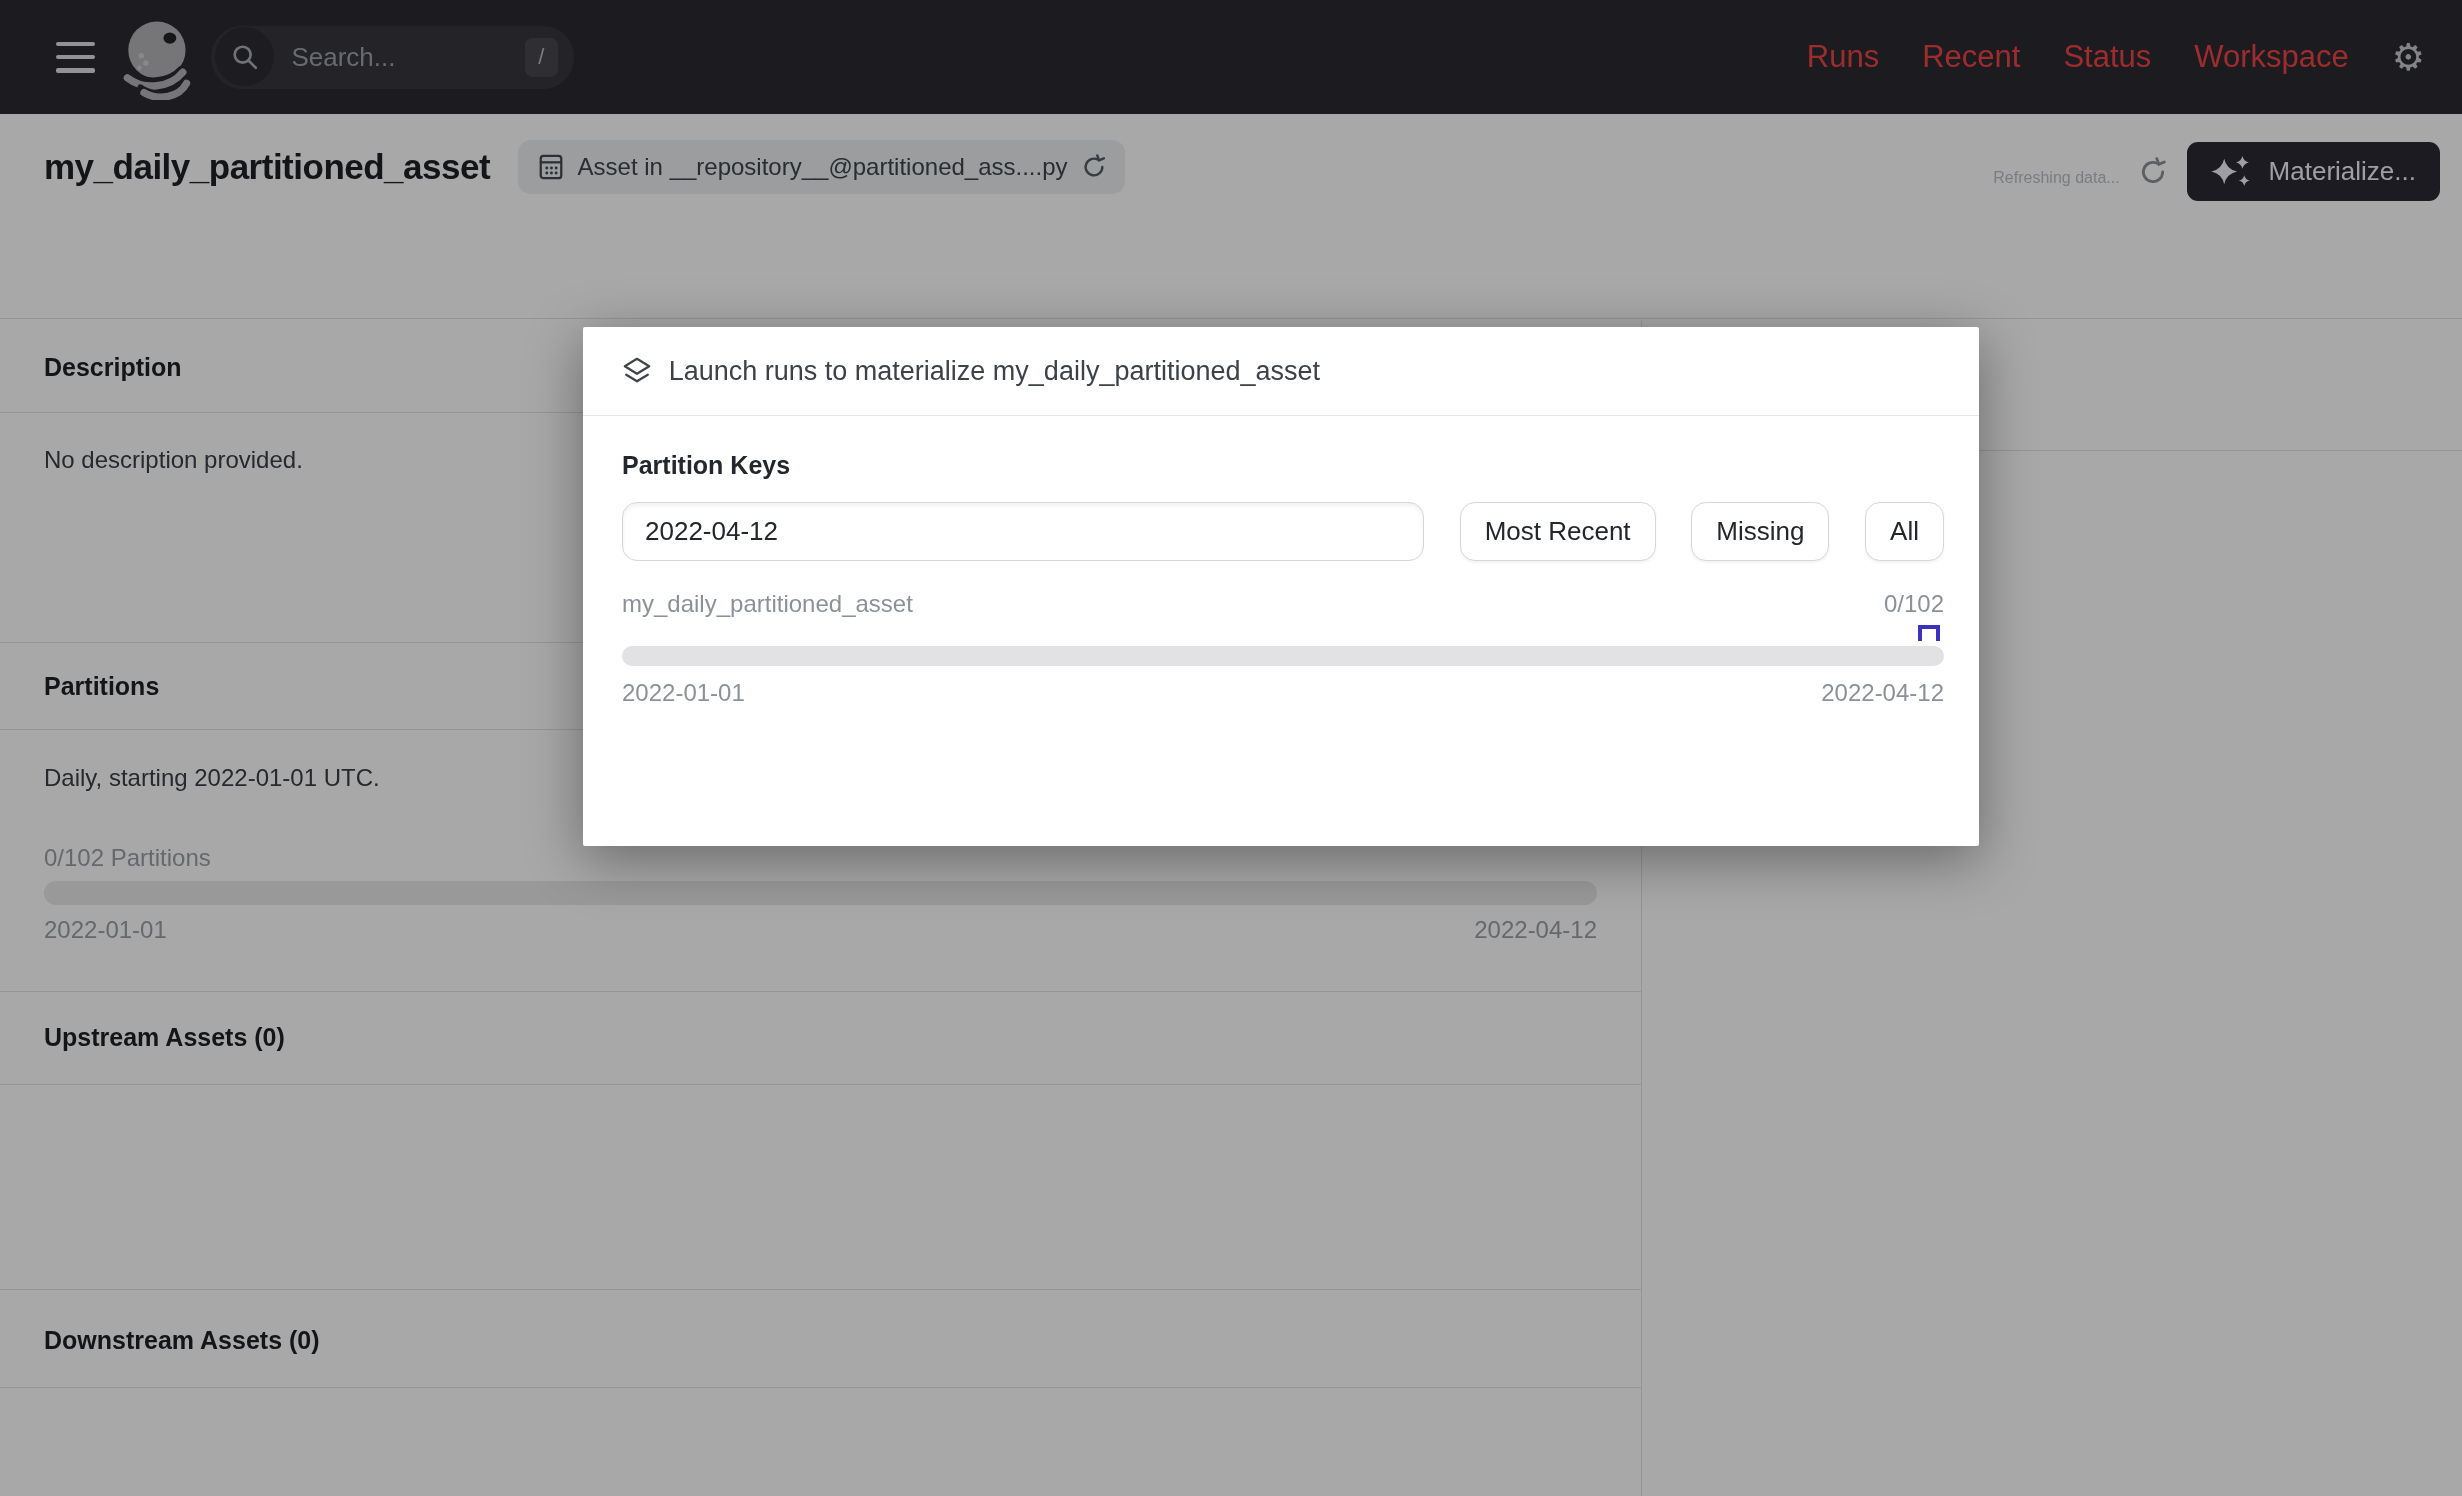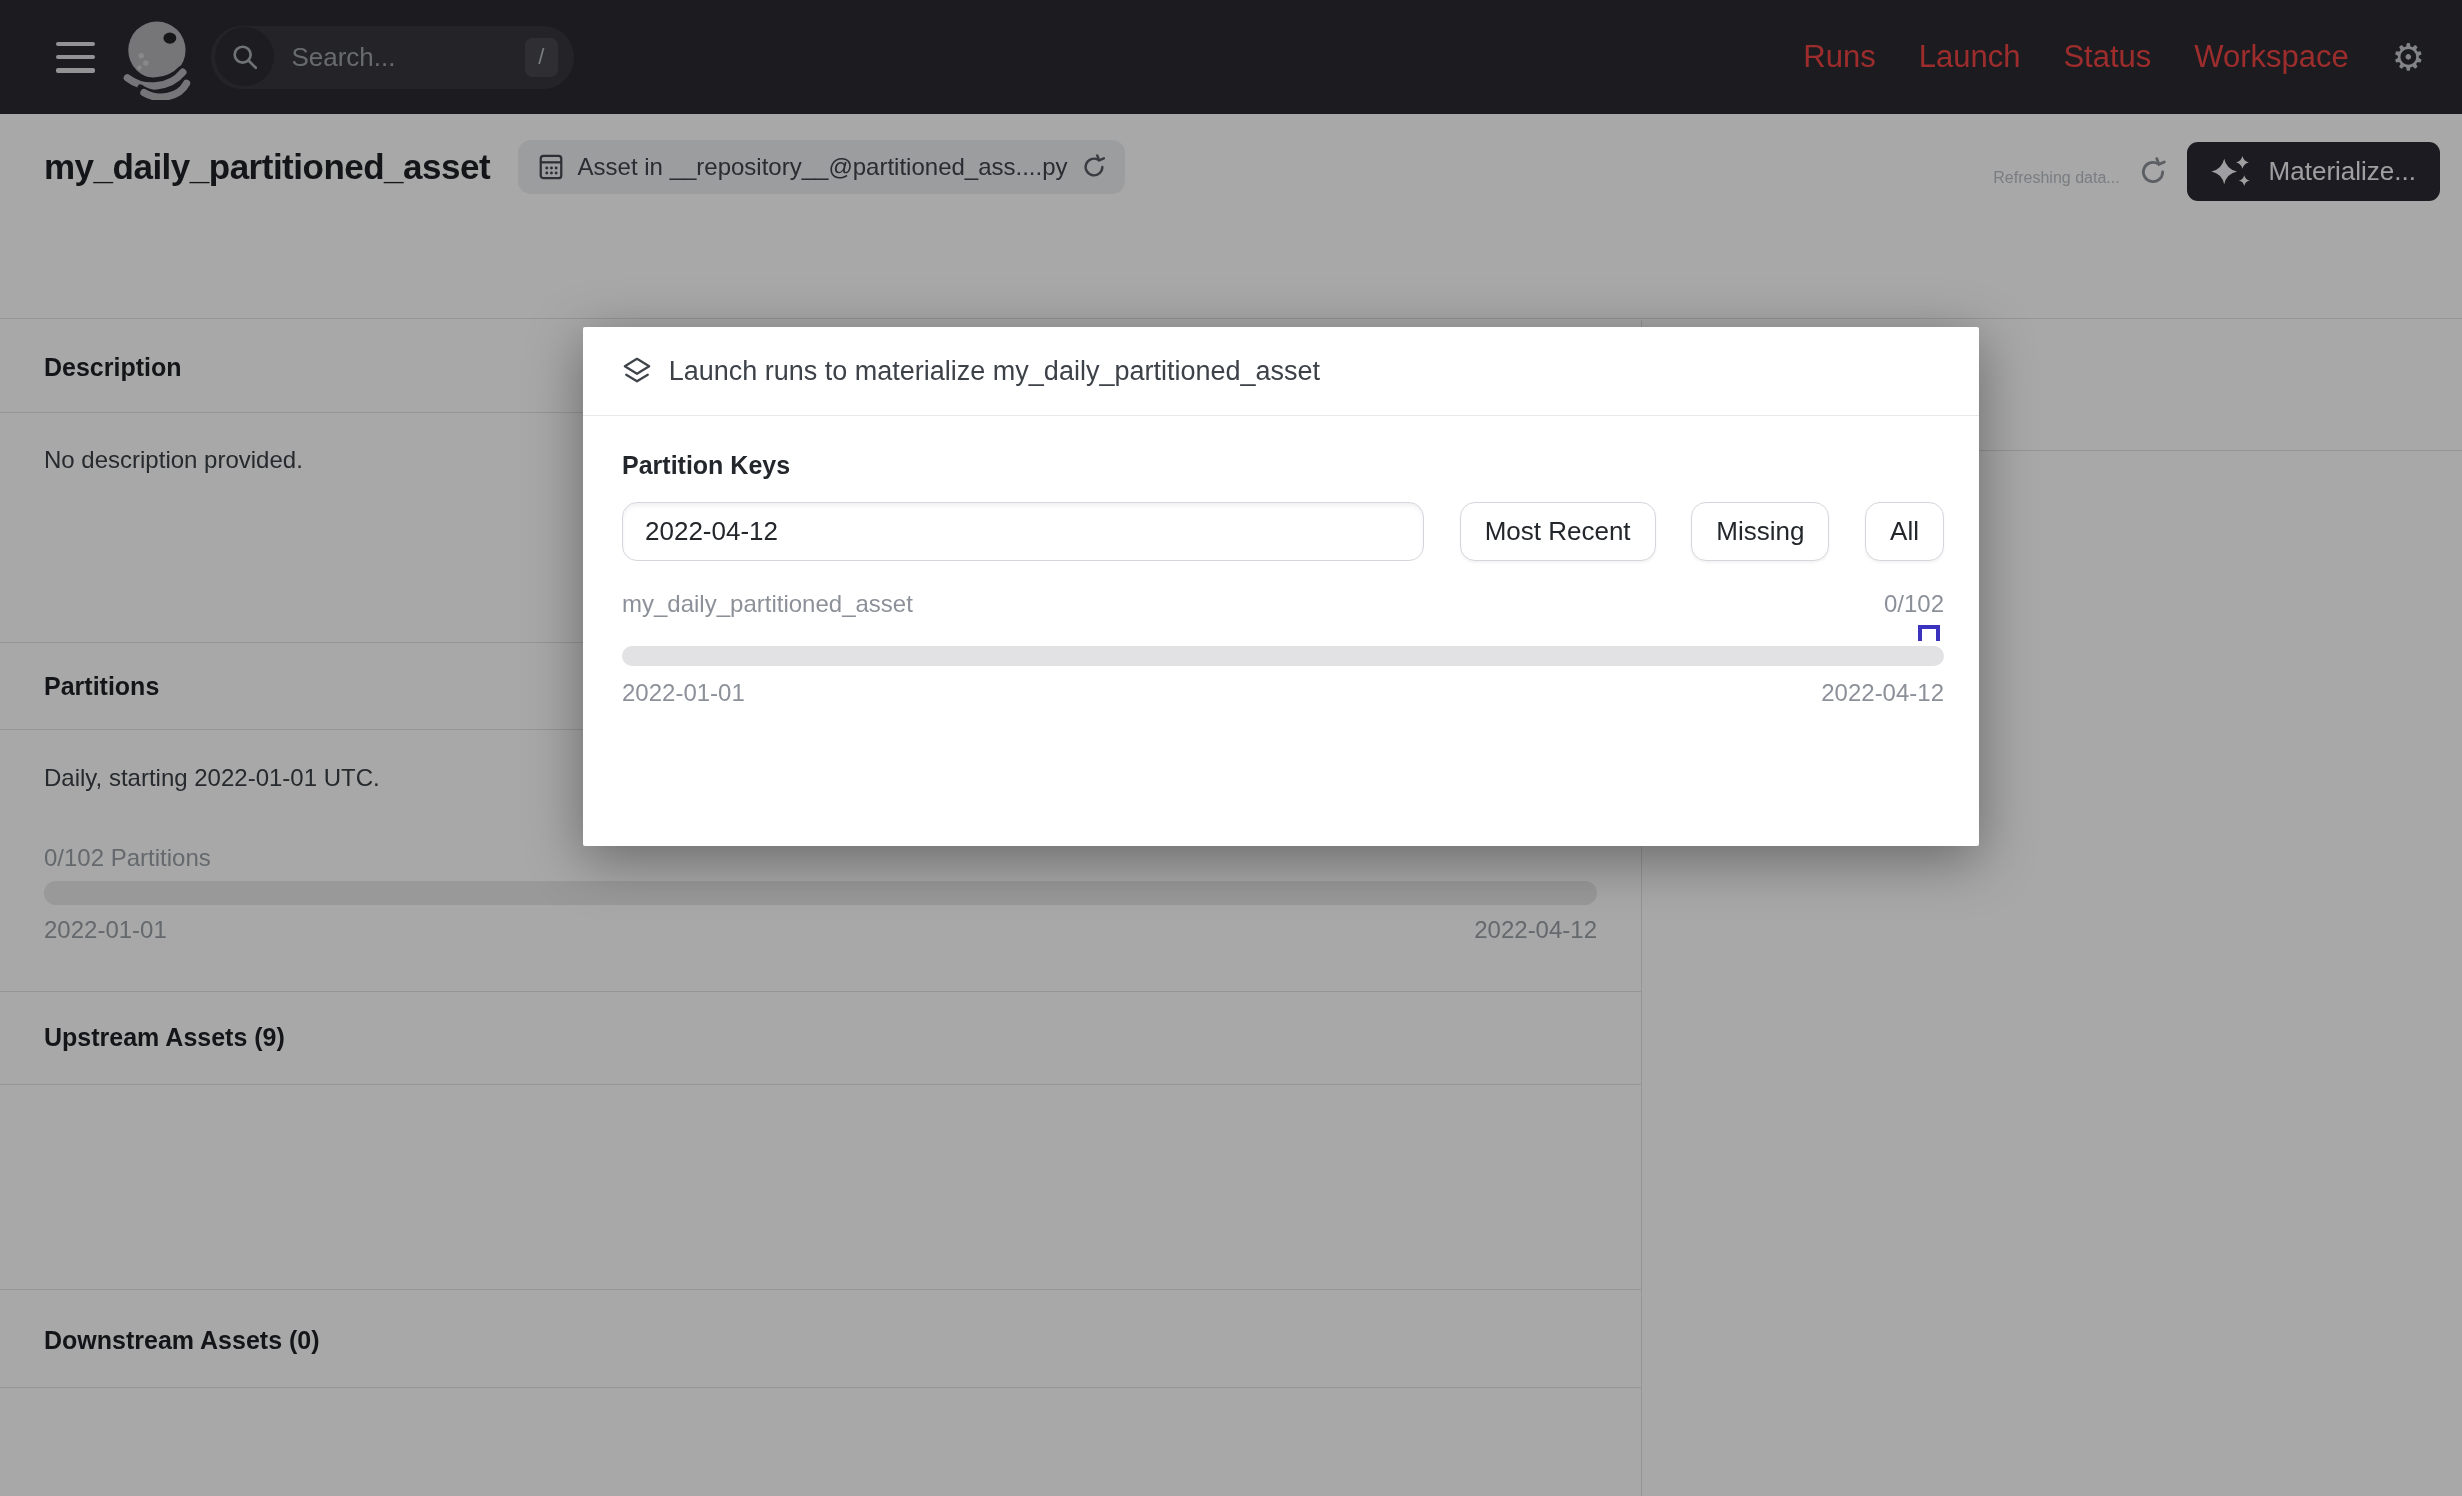--- a/index.html
+++ b/index.html
@@ -110,21 +110,21 @@
           <circle cx="13.5" cy="13.5" r="8.5"></circle>
             <line x1="20" y1="20" x2="27.5" y2="27.5"></line>
         </svg>
       </div>
       <input type="text" placeholder="Search..." style="">
       <div class="slash-key">/</div>
     </div>
 
     <div class="nav-right">
       <span class="nav-link">Runs</span>
-      <span class="nav-link">Launch</span>
+      <span class="nav-link">Recent</span>
       <span class="nav-link">Status</span>
       <span class="nav-link">Workspace</span>
       <span class="gear">⚙</span>
     </div>
   </div>
 
   <div class="page-header">
     <div class="title-row">
       <span class="page-title">my_daily_partitioned_asset</span>
       <span class="asset-tag">
@@ -177,21 +177,21 @@
 
     <div class="body-text" style="top:444px">Daily, starting 2022-01-01 UTC.</div>
     <div class="body-text gray-text" style="top:524px">0/102 Partitions</div>
     <div class="page-bar"></div>
     <div class="page-bar-dates">
       <span class="gray-text">2022-01-01</span>
       <span class="gray-text">2022-04-12</span>
     </div>
 
     <div class="hdiv" style="top:671px"></div>
-    <div class="section-head" style="top:703px">Upstream Assets (9)</div>
+    <div class="section-head" style="top:703px">Upstream Assets (0)</div>
     <div class="hdiv" style="top:764px"></div>
 
     <div class="hdiv" style="top:969px"></div>
     <div class="section-head" style="top:1006px">Downstream Assets (0)</div>
     <div class="hdiv" style="top:1067px"></div>
   </div>
 
   <div class="right-col">
     <div class="panel-divider"></div>
   </div>

